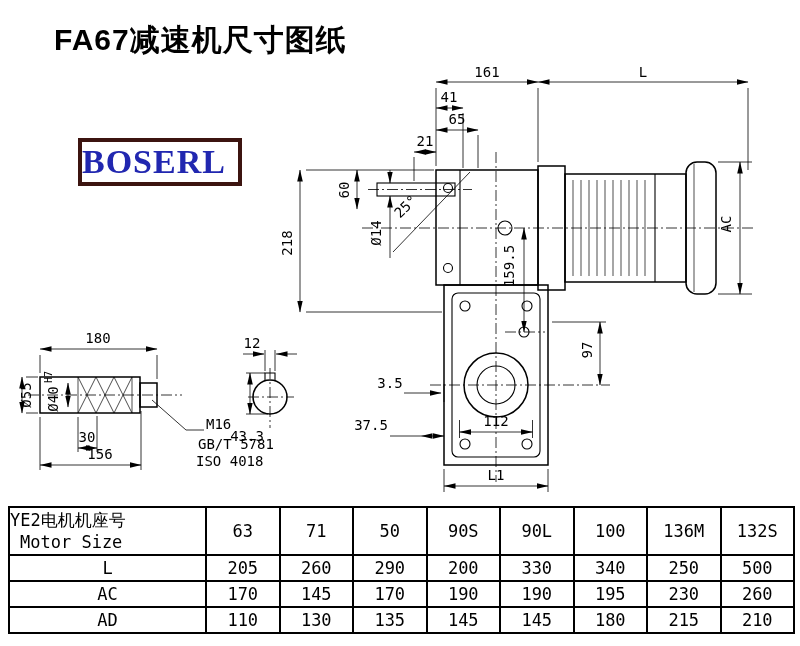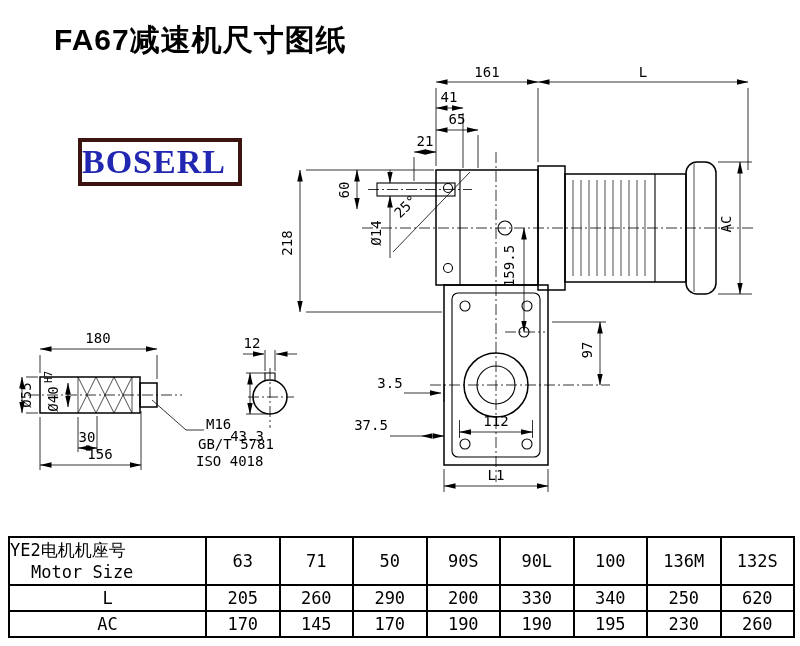--- a/index.html
+++ b/index.html
@@ -14,28 +14,28 @@
   
   .o{fill:none;stroke:#000;stroke-width:1.5;}
   .o2{fill:none;stroke:#000;stroke-width:1.1;}
   .t{fill:none;stroke:#000;stroke-width:0.8;}
   .fin{fill:none;stroke:#000;stroke-width:0.7;}
   .cl{fill:none;stroke:#000;stroke-width:0.8;stroke-dasharray:11 3 2 3;}
   .d{font:14px "DejaVu Sans Mono",monospace;fill:#000;text-anchor:middle;}
   .ds{font:14px "DejaVu Sans Mono",monospace;fill:#000;text-anchor:start;}
   .dsup{font:10px "DejaVu Sans Mono",monospace;fill:#000;text-anchor:middle;}
   
-  table.spec{position:absolute;left:8px;top:536px;width:785px;border-collapse:collapse;
+  table.spec{position:absolute;left:8px;top:506px;width:785px;border-collapse:collapse;
              table-layout:fixed;text-align:center;}
   table.spec td{border:2px solid #000;font-size:17px;padding:0;height:24px;
                 font-family:"DejaVu Sans Mono",monospace;}
   table.spec tr.hdr td{height:46px;}
   td.rowhead-main{text-align:left;padding-left:8px;}
   td.rowhead-main div{line-height:1.3;}
-  td.rowhead-main .eng{padding-left:10px;margin-left:11px;}
+  td.rowhead-main .eng{padding-left:10px;}
 </style>
 </head>
 <body>
 
 <div class="page">
 
   <h1 class="title">FA67减速机尺寸图纸</h1>
 
   <div class="logo">
     <span>BOSERL</span>
@@ -255,29 +255,40 @@
       </tr>
       <tr>
         <td>L</td>
         <td>205</td>
         <td>260</td>
         <td>290</td>
         <td>200</td>
         <td>330</td>
         <td>340</td>
         <td>250</td>
-        <td>620</td>
+        <td>500</td>
       </tr>
       <tr>
         <td>AC</td>
         <td>170</td>
         <td>145</td>
         <td>170</td>
         <td>190</td>
         <td>190</td>
         <td>195</td>
         <td>230</td>
         <td>260</td>
       </tr>
+      <tr>
+        <td>AD</td>
+        <td>110</td>
+        <td>130</td>
+        <td>135</td>
+        <td>145</td>
+        <td>145</td>
+        <td>180</td>
+        <td>215</td>
+        <td>210</td>
+      </tr>
     </tbody>
   </table>
 
 </div>
 
 </body></html>

